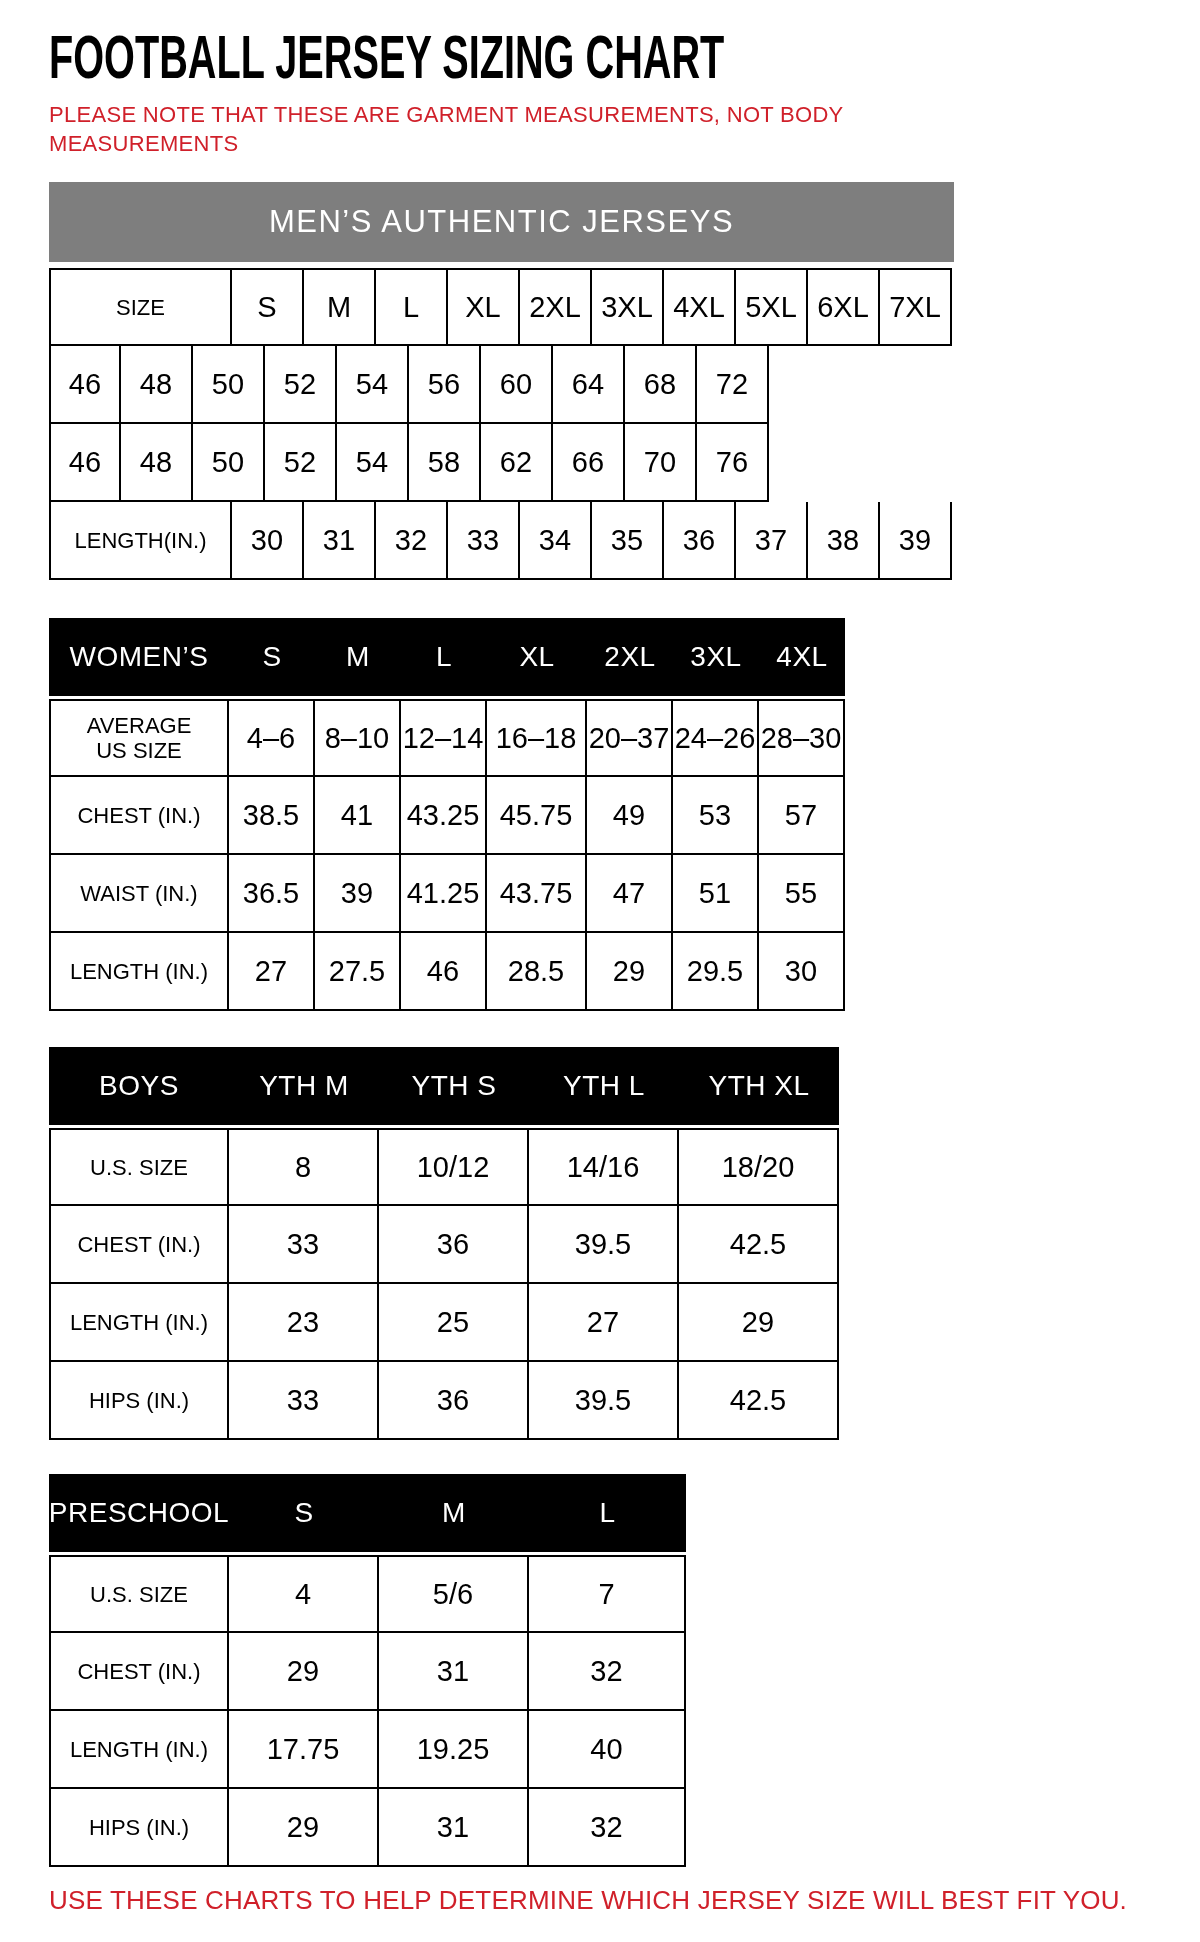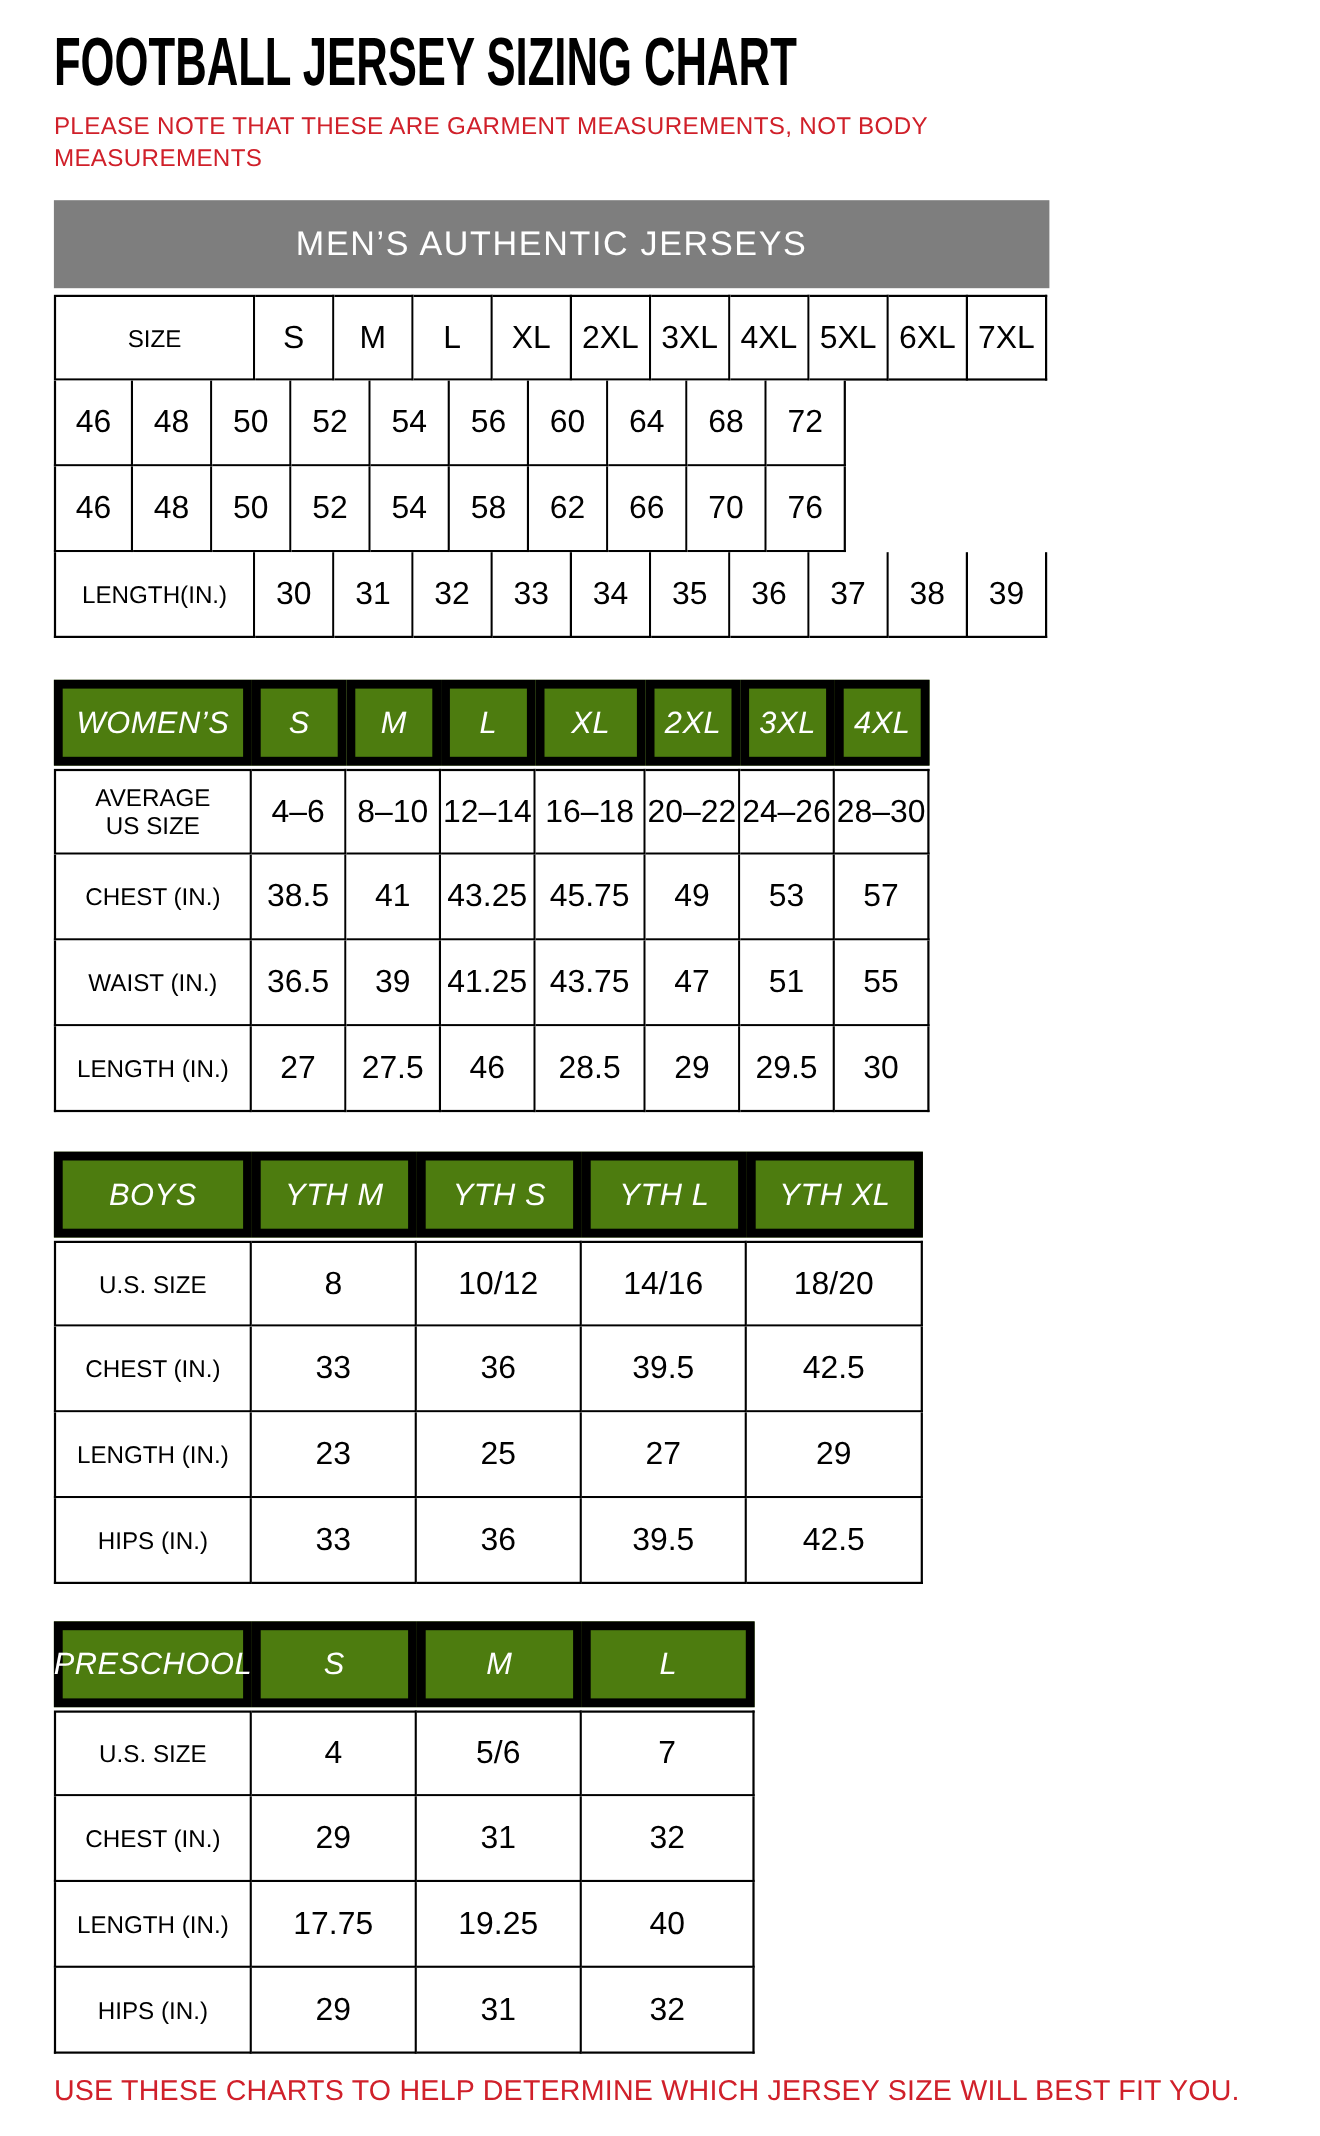--- a/index.html
+++ b/index.html
@@ -30,23 +30,23 @@
   }
   .thead { display:flex; margin-bottom:3px; }
   .trow  { display:flex; }
   .cell {
     box-sizing:border-box; flex:0 0 auto;
     height:78px; display:flex; align-items:center; justify-content:center;
     text-align:center; background:#fff;
   }
   .value-cell { font-size:29px; }
   .head-cell {
-    background:#4d7c0f; color:#fff;
-    border:8px solid #000000;
-    font-size:28px; letter-spacing:0.5px;font-style:italic;
+    background:#000000; color:#fff;
+    border:4px solid #000000;
+    font-size:28px; letter-spacing:0.5px;
   }
   .tbody .cell { border-right:2px solid #000; border-bottom:2px solid #000; }
   .tbody .cell:first-child { border-left:2px solid #000; }
   .tbody .trow:first-child .cell { border-top:2px solid #000; }
   .tbody .label-cell { font-size:22px; white-space:pre-line; padding:0 3px; line-height:1.15; }
 
   .t-mens { width:905px; margin-bottom:38px; }
   .t-mens .label-cell { width:183px; }
   .t-mens .value-cell { width:72px; }
 
@@ -151,21 +151,21 @@
         <div class="cell value-cell head-cell">4XL</div>
       </div>
     <div class="tbody">
         <div class="trow">
           <div class="cell label-cell">AVERAGE
 US SIZE</div>
           <div class="cell value-cell">4–6</div>
           <div class="cell value-cell">8–10</div>
           <div class="cell value-cell">12–14</div>
           <div class="cell value-cell">16–18</div>
-          <div class="cell value-cell">20–22</div>
+          <div class="cell value-cell">20–37</div>
           <div class="cell value-cell">24–26</div>
           <div class="cell value-cell">28–30</div>
         </div>
         <div class="trow">
           <div class="cell label-cell">CHEST (IN.)</div>
           <div class="cell value-cell">38.5</div>
           <div class="cell value-cell">41</div>
           <div class="cell value-cell">43.25</div>
           <div class="cell value-cell">45.75</div>
           <div class="cell value-cell">49</div>

